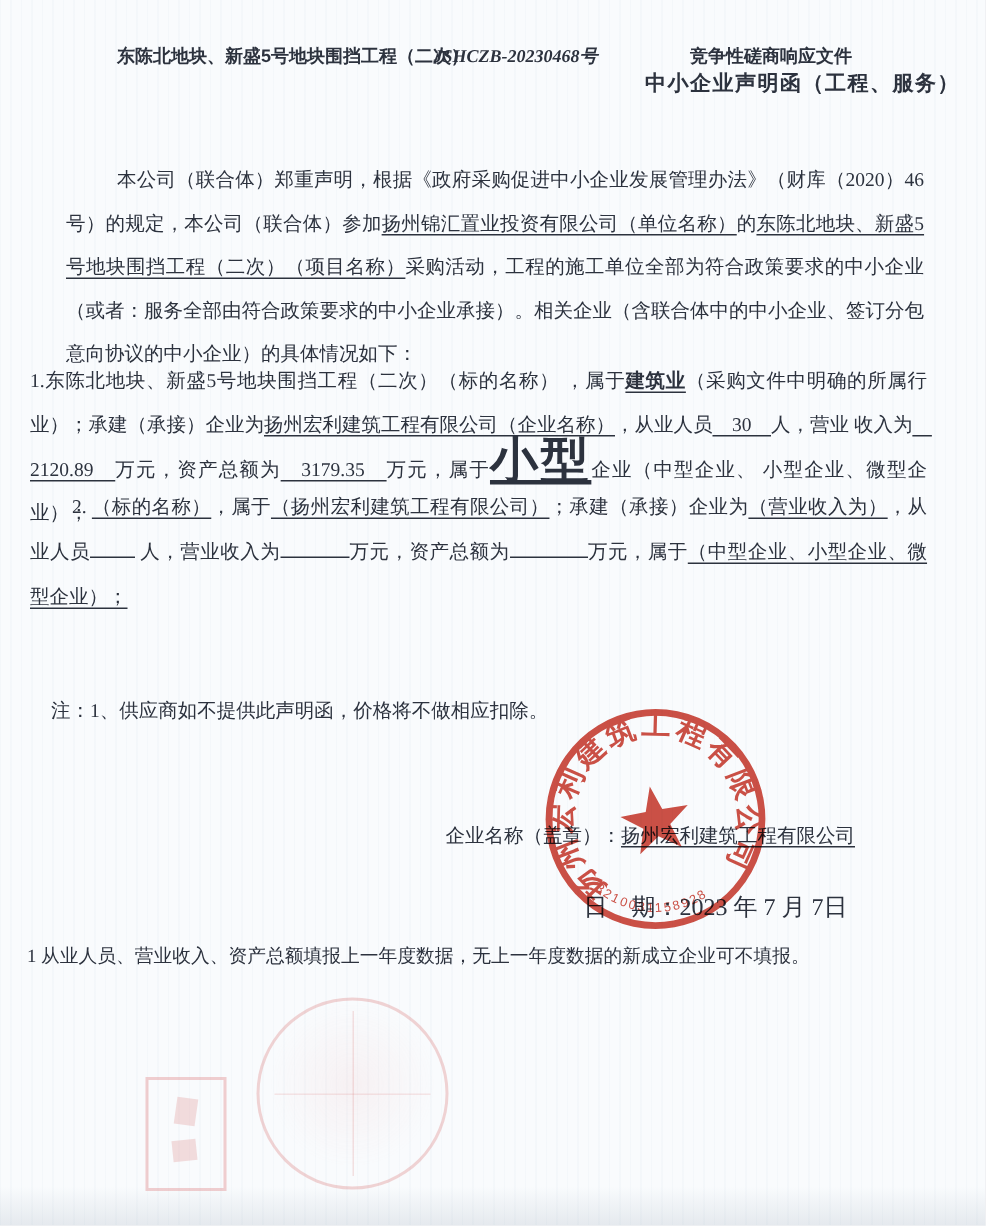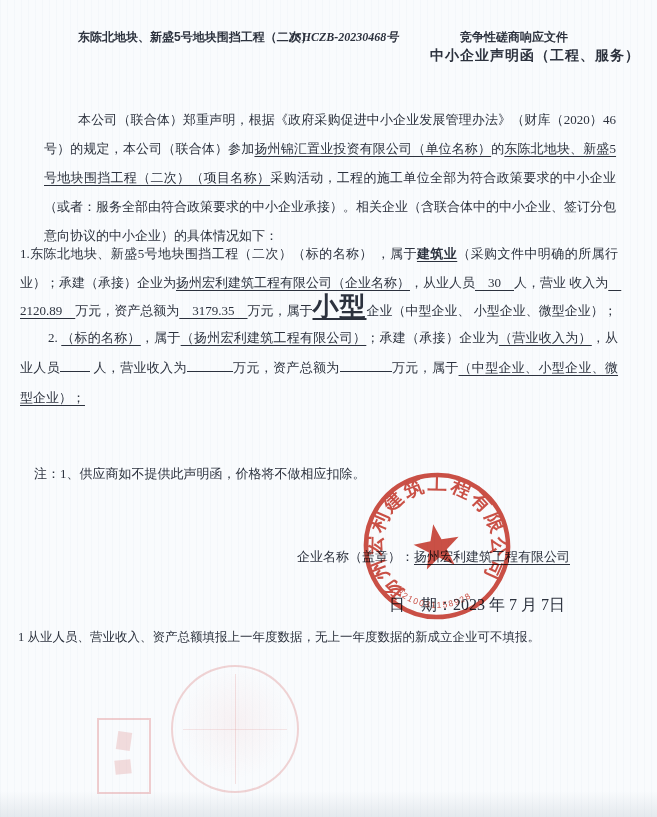--- a/index.html
+++ b/index.html
@@ -24,21 +24,21 @@
   .hdr-right{left:460px}
   .doc-title{position:absolute;top:47px;left:0;width:640px;text-align:right;
     font-size:14px;font-weight:bold;letter-spacing:1px;
     font-family:"Liberation Sans","DejaVu Sans",sans-serif;}
   .para{position:absolute;font-size:13px;line-height:29px;text-align:justify;}
   .p1{top:92px;left:44px;width:572px;text-indent:34px;}
   .it1{top:227px;left:20px;width:598px;line-height:28.5px;}
   .it2{top:310px;left:20px;width:598px;text-indent:28px;line-height:30px;}
   .u{text-decoration:underline;text-underline-offset:3px;margin-top:37px;}
   .b{font-weight:bold;}
-  .big{font-size:26px;font-weight:bold;line-height:18px;letter-spacing:1px;}
+  .big{font-size:32px;font-weight:bold;line-height:18px;letter-spacing:1px;}
   .notes{position:absolute;top:443px;left:34px;width:560px;font-size:13px;line-height:30px;margin-top:16px;}
   .notes .n2line{padding-left:40px;}
   .sig-line{position:absolute;top:548px;left:297px;font-size:13px;white-space:nowrap;}
   .date-line{position:absolute;top:595px;left:389px;font-size:16px;white-space:nowrap;}
   .footnote{position:absolute;top:629px;left:18px;width:600px;font-size:12.5px;}
   .blank{display:inline-block;border-bottom:1px solid currentColor;vertical-align:baseline;}
   .bw1{width:30px}.bw2{width:46px}.bw3{width:52px}
   
   .stamp{position:absolute;left:357px;top:466px;width:160px;height:160px;
     transform:rotate(-10deg);opacity:.88;mix-blend-mode:multiply;}

